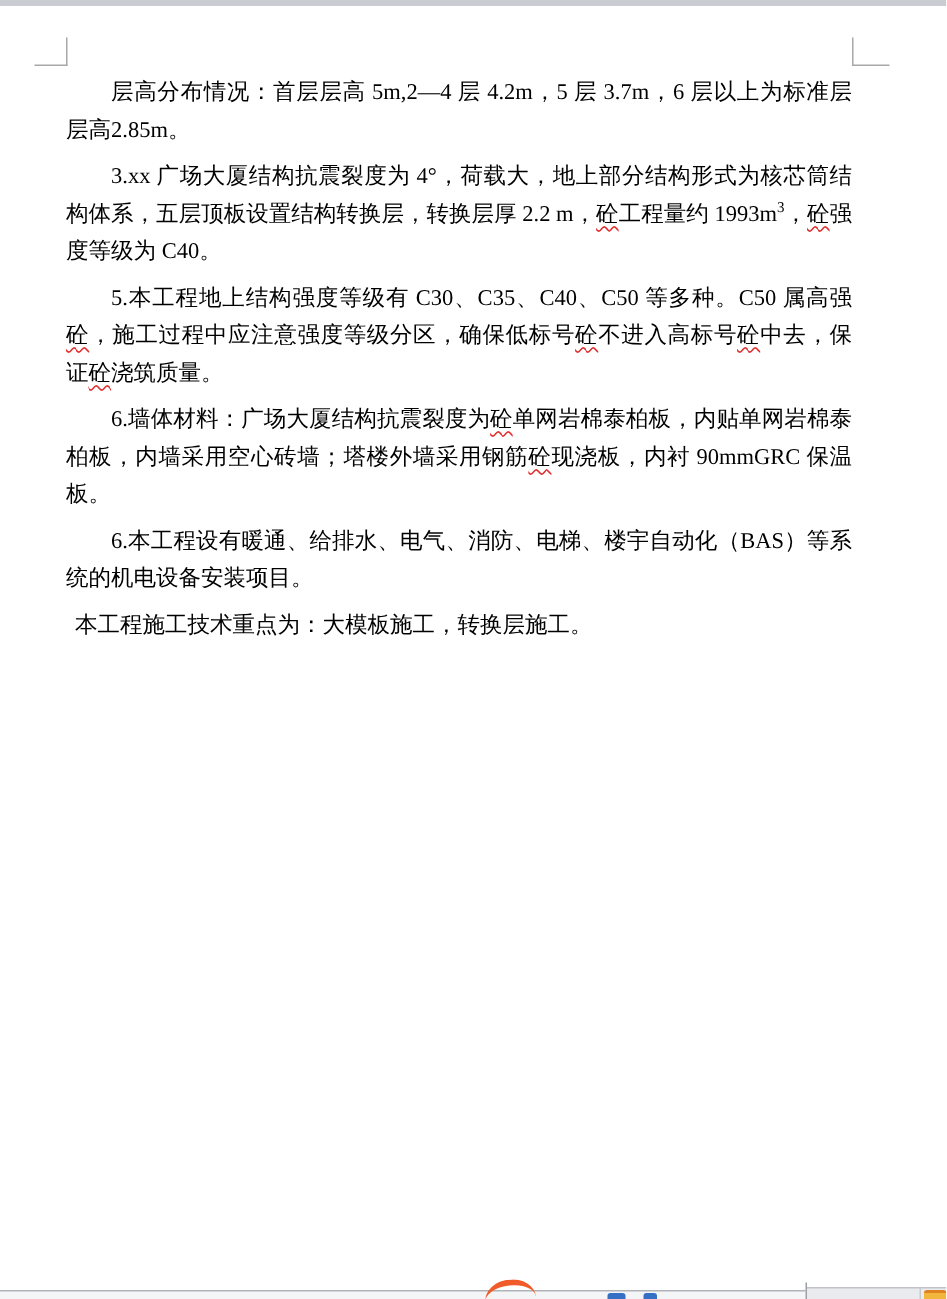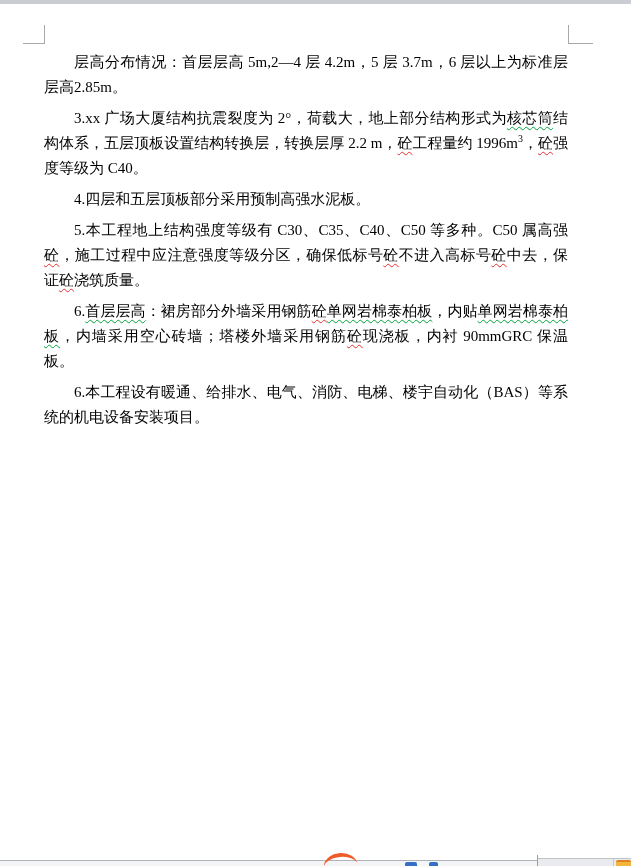--- a/index.html
+++ b/index.html
@@ -58,21 +58,20 @@
     line-height: 0;
   }
   .sq-red {
     text-decoration: underline;
     text-decoration-style: wavy;
     text-decoration-color: #e03030;
     text-decoration-thickness: 1px;
     text-underline-offset: 3px;
   }
   .sq-green {
-    text-decoration: underline;
     text-decoration-style: wavy;
     text-decoration-color: #00a33c;
     text-decoration-thickness: 1px;
     text-underline-offset: 3px;
   }
   
   .sliver-left {
     position: absolute;
     left: 0; top: 860px;
     width: 537px; height: 6px;
@@ -134,25 +133,25 @@
 
 <div class="screen">
 
   <div class="top-strip"></div>
 
   <div class="crop-tl"></div>
   <div class="crop-tr"></div>
 
   <div class="doc-text">
       <p class="para"><span>层高分布情况：首层层高 5m,2—4 层 4.2m，5 层 3.7m，6 层以上为标准层层高2.85m。</span></p>
-      <p class="para"><span>3.xx 广场大厦结构抗震裂度为 2°，荷载大，地上部分结构形式为</span><span class="sq-green">核芯筒</span><span>结构体系，五层顶板设置结构转换层，转换层厚 2.2 m，</span><span class="sq-red">砼</span><span>工程量约 1996m</span><sup>3</sup><span>，</span><span class="sq-red">砼</span><span>强度等级为 C40。</span></p>
-      <p class="para"><span>4.四层和五层顶板部分采用预制高强水泥板。</span></p>
+      <p class="para"><span>3.xx 广场大厦结构抗震裂度为 4°，荷载大，地上部分结构形式为</span><span class="sq-green">核芯筒</span><span>结构体系，五层顶板设置结构转换层，转换层厚 2.2 m，</span><span class="sq-red">砼</span><span>工程量约 1993m</span><sup>3</sup><span>，</span><span class="sq-red">砼</span><span>强度等级为 C40。</span></p>
       <p class="para"><span>5.本工程地上结构强度等级有 C30、C35、C40、C50 等多种。C50 属高强</span><span class="sq-red">砼</span><span>，施工过程中应注意强度等级分区，确保低标号</span><span class="sq-red">砼</span><span>不进入高标号</span><span class="sq-red">砼</span><span>中去，保证</span><span class="sq-red">砼</span><span>浇筑质量。</span></p>
-      <p class="para"><span>6.</span><span class="sq-green">首层层高</span><span>：裙房部分外墙采用钢筋</span><span class="sq-red">砼</span><span class="sq-green">单网岩棉泰柏板</span><span>，内贴</span><span class="sq-green">单网岩棉泰柏板</span><span>，内墙采用空心砖墙；塔楼外墙采用钢筋</span><span class="sq-red">砼</span><span>现浇板，内衬 90mmGRC 保温板。</span></p>
+      <p class="para"><span>6.</span><span class="sq-green">墙体材料</span><span>：广场大厦结构抗震裂度为</span><span class="sq-red">砼</span><span class="sq-green">单网岩棉泰柏板</span><span>，内贴</span><span class="sq-green">单网岩棉泰柏板</span><span>，内墙采用空心砖墙；塔楼外墙采用钢筋</span><span class="sq-red">砼</span><span>现浇板，内衬 90mmGRC 保温板。</span></p>
       <p class="para"><span>6.本工程设有暖通、给排水、电气、消防、电梯、楼宇自动化（BAS）等系统的机电设备安装项目。</span></p>
+      <p class="para small-indent"><span>本工程施工技术重点为：大模板施工，转换层施工。</span></p>
     </div>
 
   <div class="sliver-left"></div>
   <div class="orange-swoosh"></div>
   <div class="blue-bit-1"></div>
   <div class="blue-bit-2"></div>
   <div class="sliver-divider"></div>
   <div class="sliver-right"></div>
   <div class="sliver-inner-divider"></div>
   <div class="gold-bit"></div>

